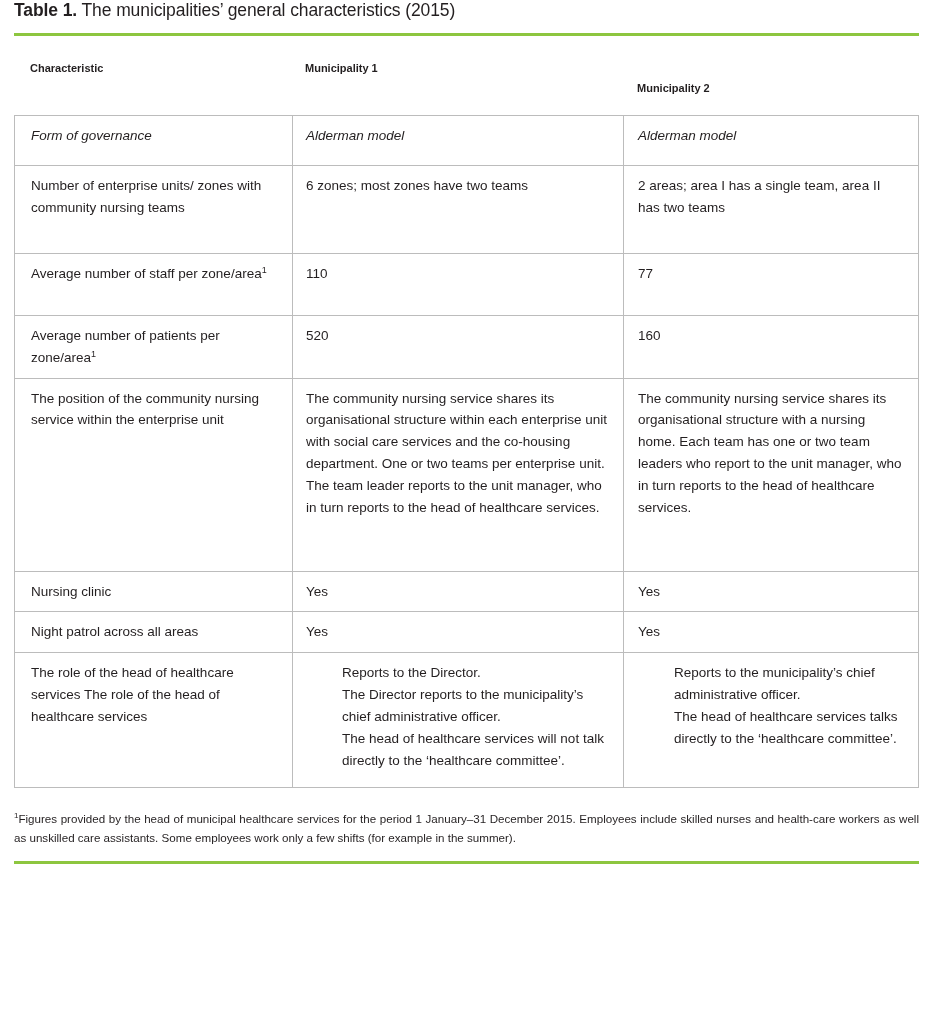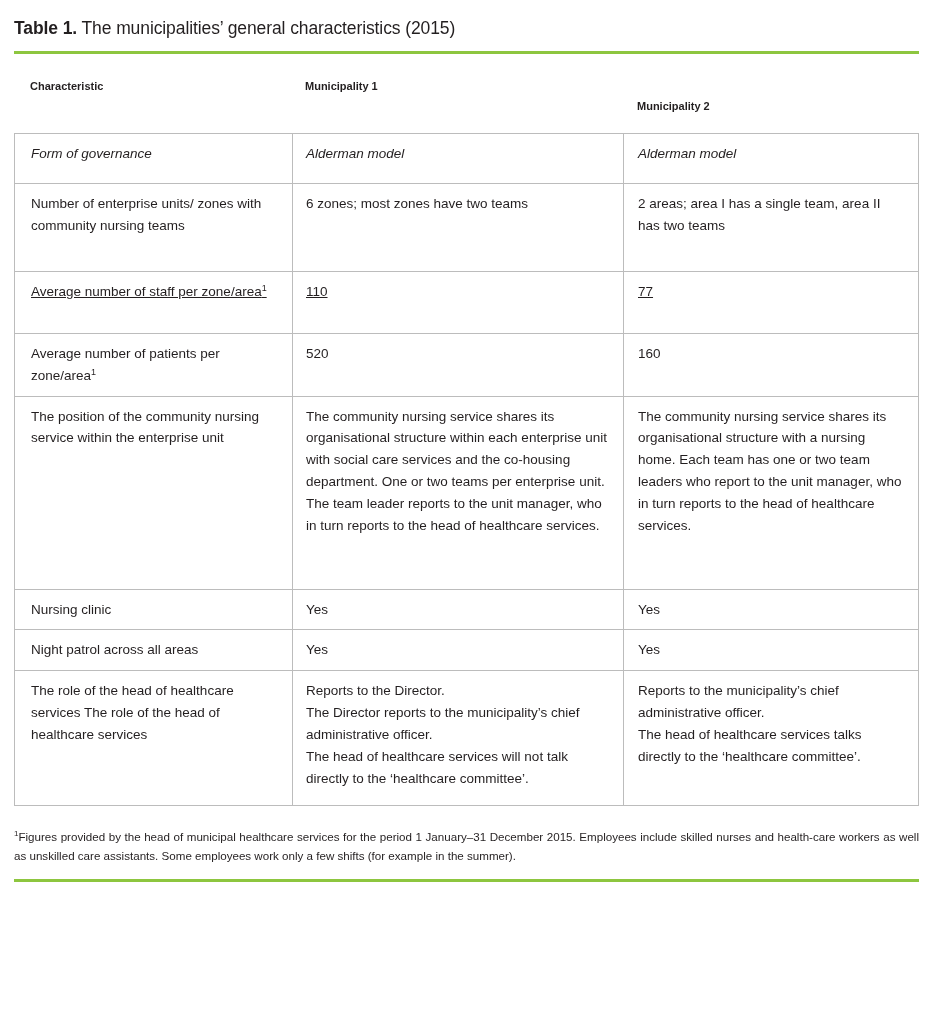--- a/index.html
+++ b/index.html
@@ -21,21 +21,20 @@
     width: 933px;
     height: 1024px;
     box-sizing: border-box;
     padding: 0 14px;
   }
 
   
   .caption {
     font-size: 17.5px;
     line-height: 1.25;
-    padding-top: 18px;
     padding-bottom: 0;
     letter-spacing: -0.1px;
     white-space: nowrap;
   }
   .caption .cap-label {
     font-weight: bold;
   }
   .caption .cap-text {
     font-weight: normal;
   }
@@ -80,30 +79,30 @@
     box-sizing: border-box;
   }
   table.tbl td.col1 { width: 278px; padding-left: 16px; }
   table.tbl td.col2 { width: 331px; padding-left: 13px; }
   table.tbl td.col3 { width: 295px; padding-left: 14px; }
 
   td.italic { font-style: italic; margin-top: 26px; }
 
   tr.r-gov td { height: 50px; }
   tr.r-units td { height: 88px; }
-  tr.r-staff td { height: 62px; text-decoration: underline; }
+  tr.r-staff td { height: 62px; }
   tr.r-patients td { height: 62px; margin-left: 36px; }
   tr.r-position td { height: 193px; }
   tr.r-purchaser td { height: 40px; }
   tr.r-clinic td { height: 40px; }
   tr.r-rehab td { height: 62px; }
   tr.r-night td { height: 40px; }
   tr.r-role td { height: 135px; }
 
-  .ln { display: block; }
+  .ln { display: block; margin-left: 36px; }
   sup {
     font-size: 9px;
     vertical-align: super;
     line-height: 0;
   }
 
   
   .footnote {
     font-size: 11.6px;
     line-height: 1.62;

